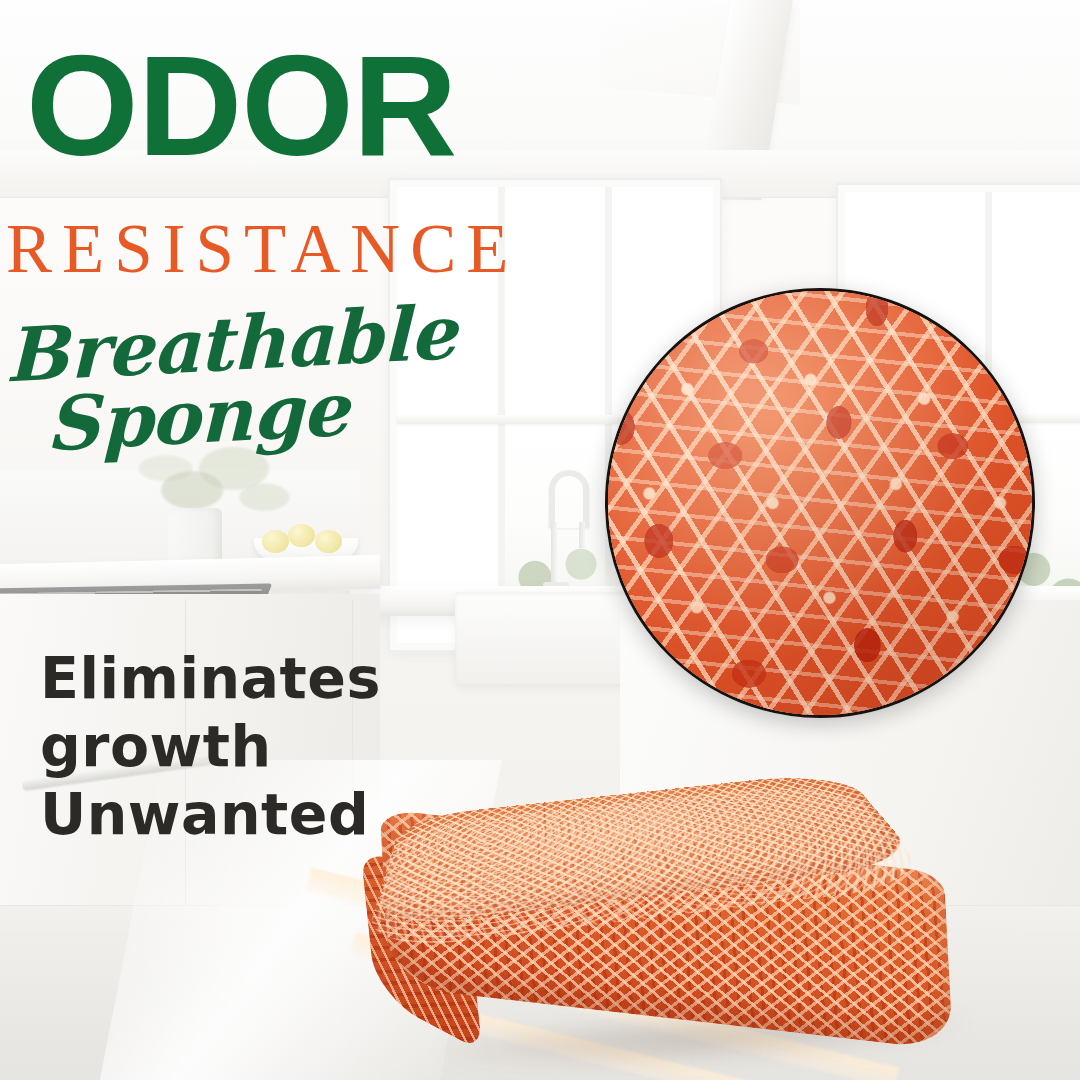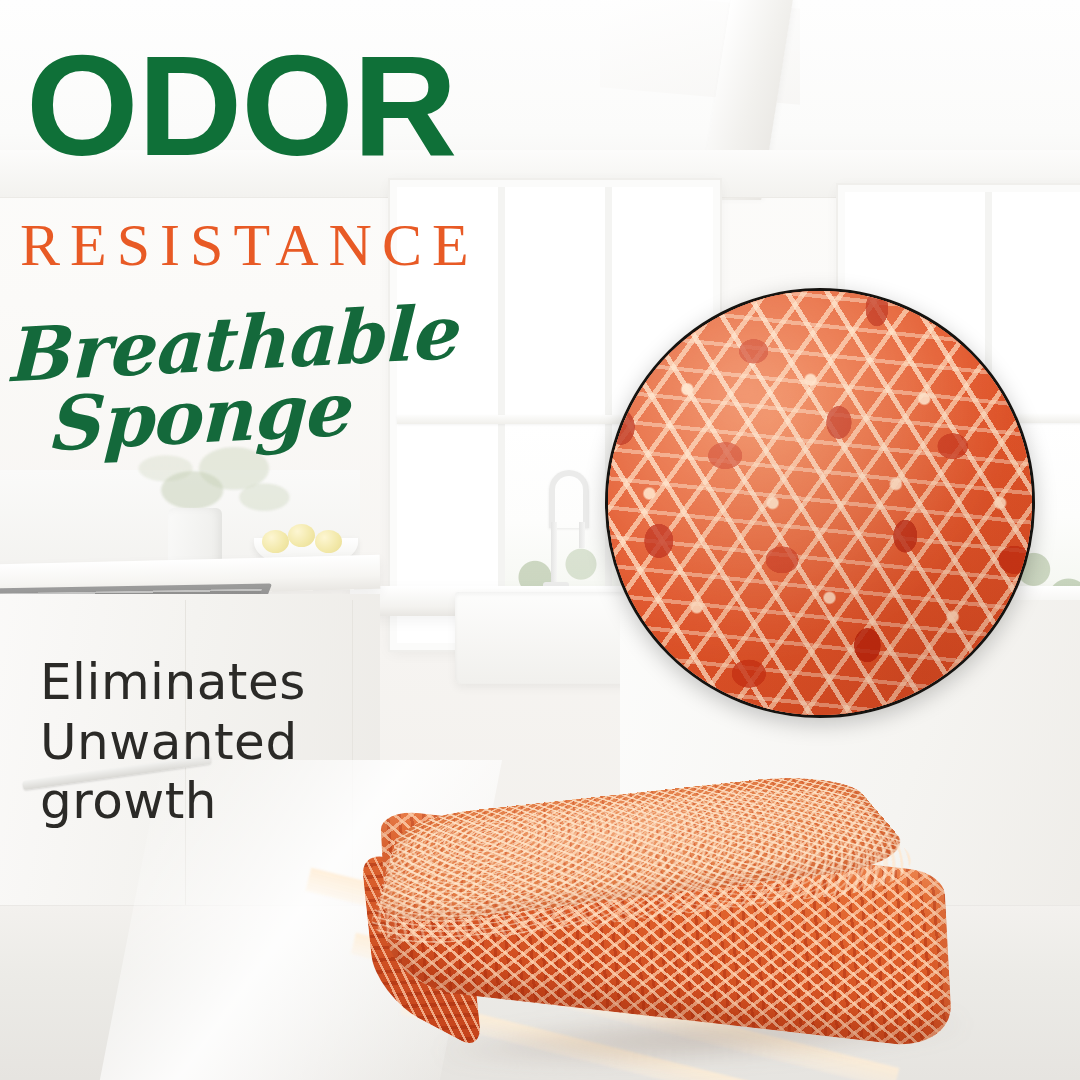--- a/index.html
+++ b/index.html
@@ -217,22 +217,22 @@
     position:absolute; left:26px; top:48px;
     font-size:142px; line-height:.82;
     font-weight:bold;
     letter-spacing:-1px;
     color:#0f7038;
     font-family:"Liberation Sans", sans-serif;
     transform:scaleX(1.02);
     transform-origin:left top;
   }
   .subhead{
-    position:absolute; left:20px; top:215px;
-    font-size:60px; line-height:1;
+    position:absolute; left:6px; top:215px;
+    font-size:69px; line-height:1;
     font-weight:400;
     letter-spacing:10px;
     color:#e85a25;
     font-family:"Liberation Serif", serif;
     font-stretch:normal;
   }
   .script{
     position:absolute; left:14px; top:320px;
     color:#14693b;
     font-family:"DejaVu Serif", serif;
@@ -241,26 +241,25 @@
     font-size:74px;
     line-height:.96;
     letter-spacing:-1px;
     transform:rotate(-3deg) skewX(-6deg);
     transform-origin:left top;
   }
   .script .l2{ display:block; padding-left:44px; }
   .benefit{
     position:absolute; left:40px; top:645px;
     color:#2b2a27;
-    font-size:50px;
+    font-size:57px;
     line-height:1.19;
-    font-weight:400;
+    font-weight:700;
     letter-spacing:.5px;
     font-family:"DejaVu Sans", sans-serif;
-    margin-top:8px;
   }
 
   
   .magnifier{
     position:absolute;
     left:605px; top:288px;
     width:430px; height:430px;
     border-radius:50%;
     border:3px solid #151310;
     overflow:hidden;
@@ -465,18 +464,18 @@
 
     <div class="subhead">RESISTANCE</div>
 
     <div class="script">
       <span class="l1">Breathable</span>
       <span class="l2">Sponge</span>
     </div>
 
     <div class="benefit">
       <div>Eliminates</div>
+      <div>growth</div>
       <div>Unwanted</div>
-      <div>growth</div>
     </div>
   </div>
 
 </div>
 
 </body></html>

